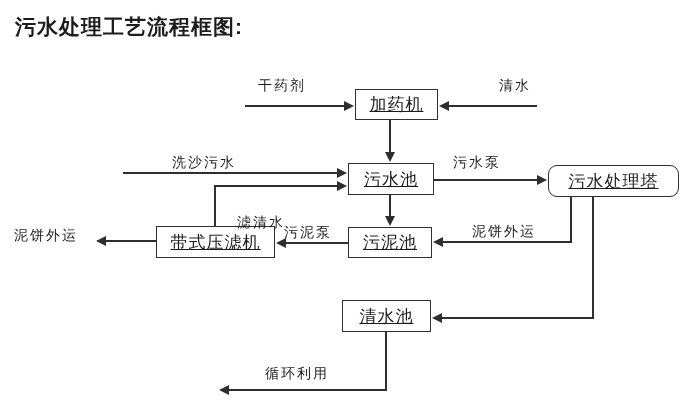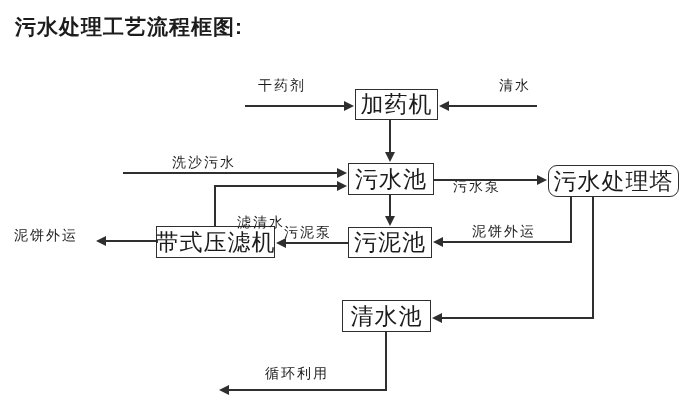--- a/index.html
+++ b/index.html
@@ -20,22 +20,22 @@
   .title{
     position:absolute;left:15px;top:13px;
     font-size:21px;font-weight:bold;letter-spacing:1px;
     color:var(--text);white-space:nowrap;
   }
   .node{
     position:absolute;
     border:1.5px solid var(--line);
     background:var(--bg);
     display:flex;align-items:center;justify-content:center;
-    font-size:23px;letter-spacing:1px;
-    white-space:nowrap;box-sizing:border-box;
+    font-size:17px;letter-spacing:1px;
+    white-space:nowrap;box-sizing:border-box;text-decoration:underline;
   }
   .flabel{
     position:absolute;
     font-size:14px;letter-spacing:2px;
     white-space:nowrap;color:var(--text);
     line-height:19px;
   }
   .hline{position:absolute;height:2px;background:var(--line);}
   .vline{position:absolute;width:2px;background:var(--line);}
   .arr{position:absolute;width:0;height:0;border-style:solid;border-color:transparent;}
@@ -53,21 +53,21 @@
   <div class="node" style="left:355px;top:89px;width:83px;height:31px;">加药机</div>
   <div class="node" style="left:348px;top:163px;width:86px;height:32px;">污水池</div>
   <div class="node" style="left:548px;top:165px;width:131px;height:32px;border-radius:9px;">污水处理塔</div>
   <div class="node" style="left:348px;top:227px;width:84px;height:31px;">污泥池</div>
   <div class="node" style="left:342px;top:300px;width:89px;height:32px;">清水池</div>
   <div class="node" style="left:156px;top:226px;width:119px;height:32px;">带式压滤机</div>
 
   <div class="flabel" style="left:258px;top:76px;">干药剂</div>
   <div class="flabel" style="left:475px;top:76px;margin-left:24px;">清水</div>
   <div class="flabel" style="left:172px;top:153px;">洗沙污水</div>
-  <div class="flabel" style="left:453px;top:153px;margin-top:24px;">污水泵</div>
+  <div class="flabel" style="left:453px;top:153px;">污水泵</div>
   <div class="flabel" style="left:237px;top:189px;margin-top:24px;">滤清水</div>
   <div class="flabel" style="left:14px;top:226px;">泥饼外运</div>
   <div class="flabel" style="left:284px;top:223px;">污泥泵</div>
   <div class="flabel" style="left:472px;top:222px;">泥饼外运</div>
   <div class="flabel" style="left:265px;top:364px;">循环利用</div>
 
   <div class="hline" style="left:245px;top:105px;width:101px;"></div>
   <div class="arr right" style="left:344px;top:101px;"></div>
 
   <div class="hline" style="left:448px;top:105px;width:89px;"></div>

